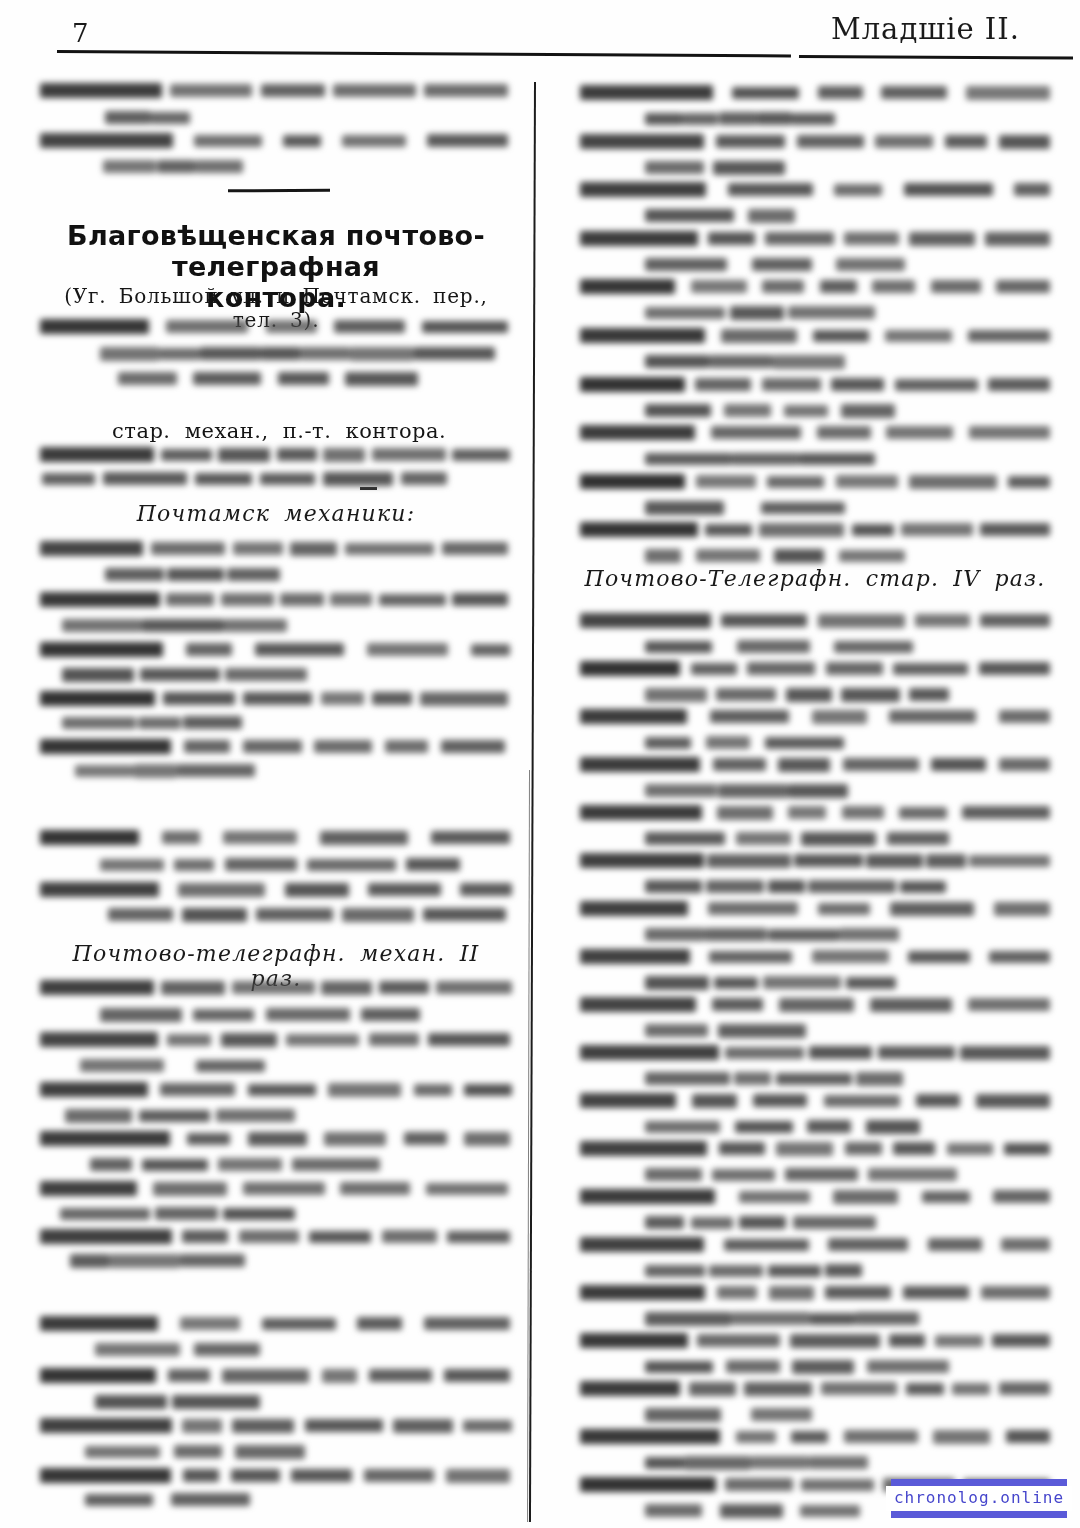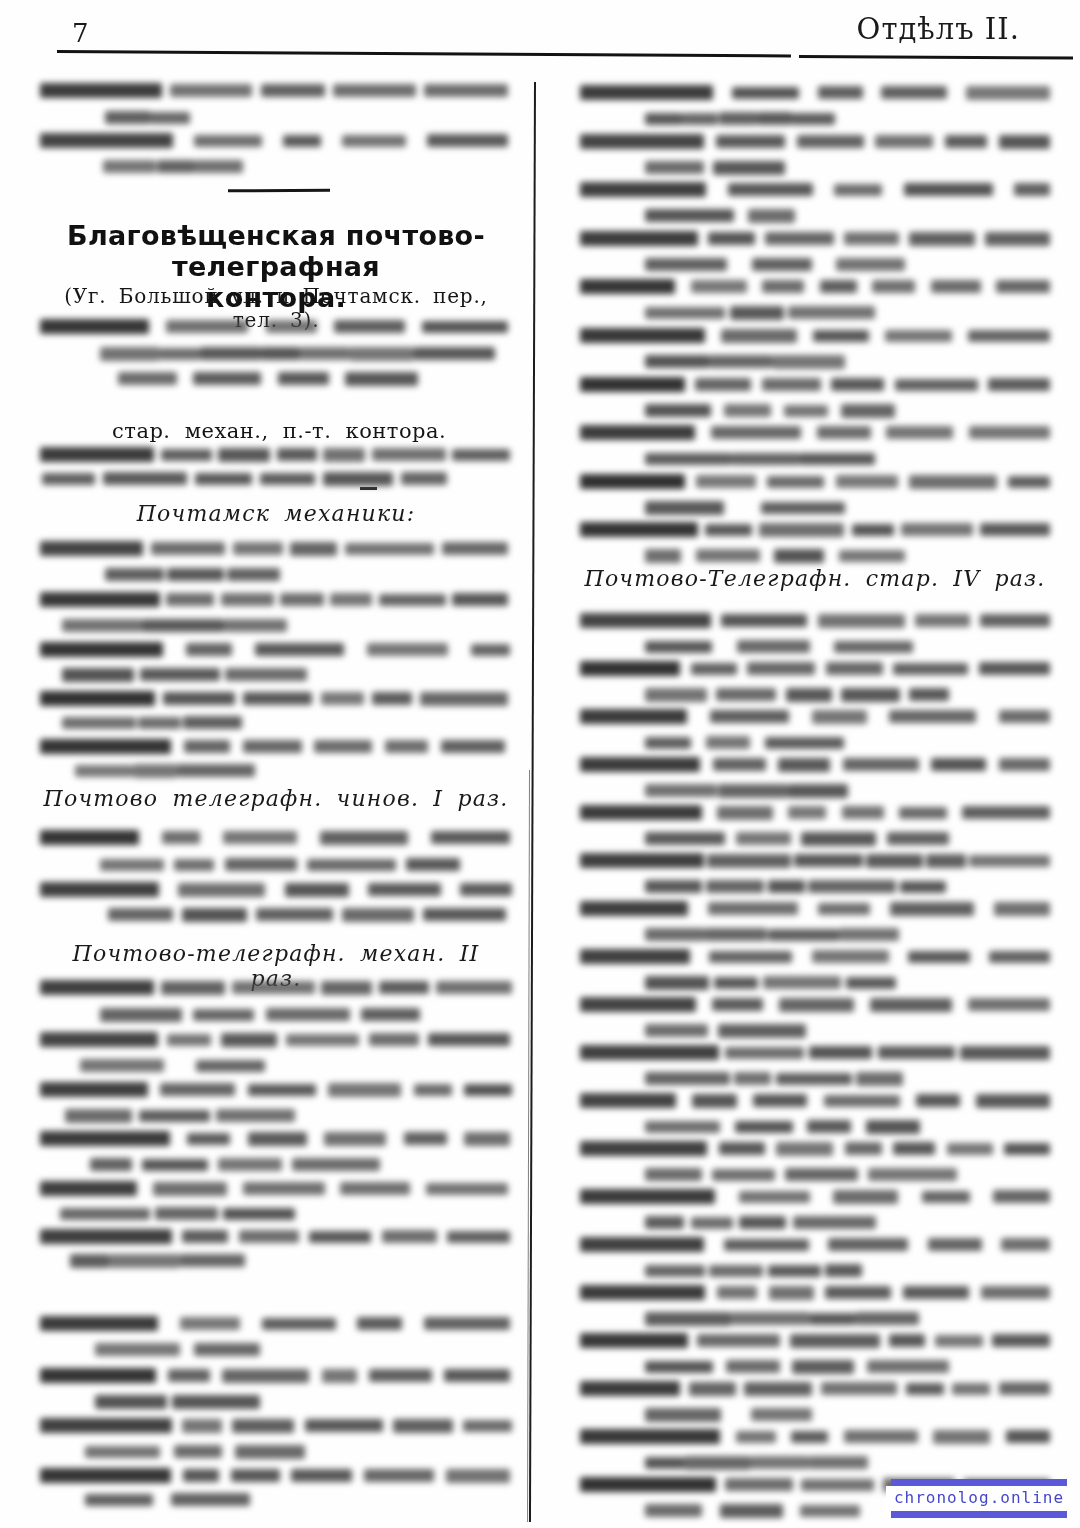--- a/index.html
+++ b/index.html
@@ -79,41 +79,40 @@
     font-size:16px;letter-spacing:1px;color:#4646cc;
     line-height:18px;white-space:nowrap;
   }
 </style>
 </head>
 <body>
 
 <div id="page">
 
   <div class="abs page-number">7</div>
-  <div class="abs section-title">Отдѣлъ II.</div>
+  <div class="abs section-title">Младшіе II.</div>
   <div class="abs rule rule-left"></div>
   <div class="abs rule rule-right"></div>
 
   <div class="abs divider"></div>
   <div class="abs divider-thin"></div>
 
   <div class="abs mini-rule"></div>
 
   <div class="abs office-heading">
     <div>Благовѣщенская почтово-телеграфная</div>
     <div>контора.</div>
   </div>
   <div class="abs office-address">(Уг. Большой ул. и Почтамск. пер., тел. 3).</div>
 
   <div class="abs entry-line2">стар. механ., п.-т. контора.</div>
 
   <div class="abs tiny-dash"></div>
 
   <div class="abs ital h-mech">Почтамск механики:</div>
-  <div class="abs ital h-r1">Почтово телеграфн. чинов. I раз.</div>
   <div class="abs ital h-r2">Почтово-телеграфн. механ. II раз.</div>
   <div class="abs ital h-r4">Почтово-Телеграфн. стар. IV раз.</div>
 
   <div class="abs watermark">
     <div class="watermark-inner">chronolog.online</div>
   </div>
 
 <div class="bline" style="left: 40px; top: 82px; width: 468px;">
       <span class="bword" style="height: 15px; background: rgb(48, 48, 48); opacity: 0.94; width: 122px;"></span>
       <span class="bword" style="height: 13px; background: rgb(74, 74, 74); opacity: 0.78; width: 82px;"></span>

